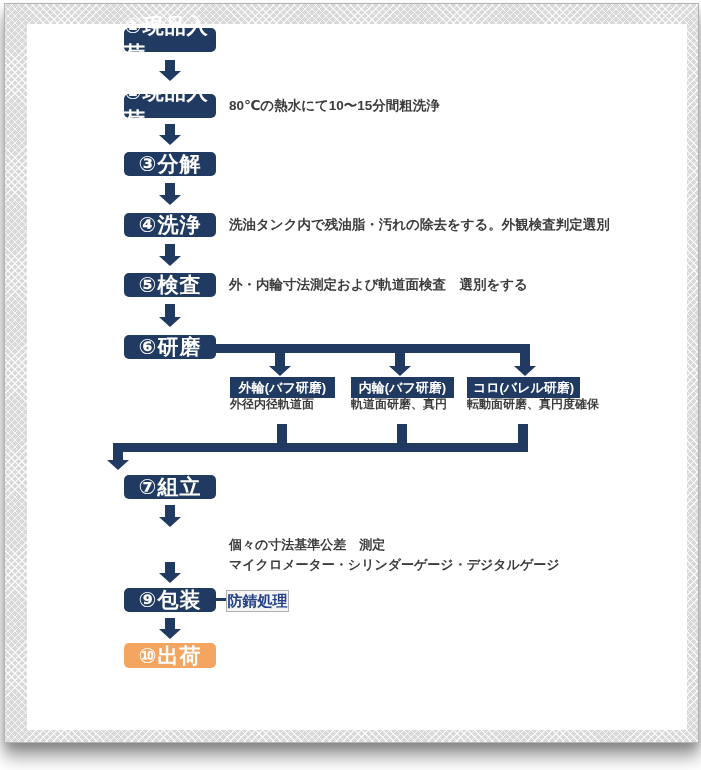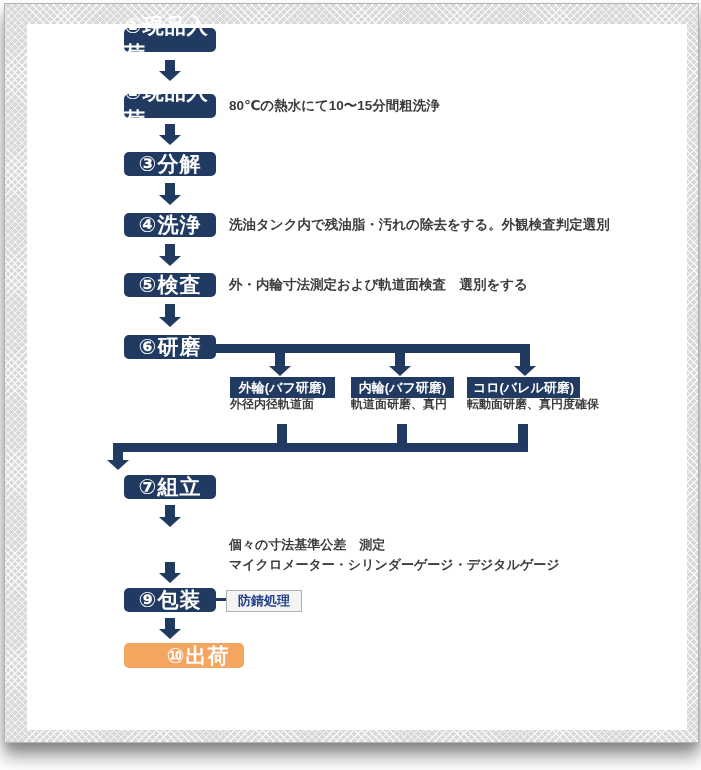--- a/index.html
+++ b/index.html
@@ -49,42 +49,42 @@
     position:absolute;height:21px;top:353px;
     background:var(--navy,#203a61);border-radius:0;color:#fff;
     font-size:13px;font-weight:bold;
     display:flex;align-items:center;justify-content:center;white-space:nowrap;
   }
   .bcap{
     position:absolute;top:372px;color:var(--text,#3c3c3c);
     font-size:12px;font-weight:bold;white-space:nowrap;
   }
   .note{
-    position:absolute;left:199px;top:566px;width:76px;height:22px;
+    position:absolute;left:199px;top:566px;width:63px;height:22px;
     box-sizing:border-box;
     background:var(--note-bg,#f4f4f4);border:1px solid var(--note-border,#b0b0b0);
-    color:var(--note-text,#24418c);font-size:13px;font-weight:600;
+    color:var(--note-text,#24418c);font-size:15px;font-weight:600;
     display:flex;align-items:center;justify-content:center;
   }
 </style>
 </head>
 <body>
 
 <div class="frame">
   <div class="canvas">
 
     <div class="step" style="top:4px;">①現品入荷</div>
     <div class="step" style="top:70px;">①現品入荷</div>
     <div class="step" style="top:128px;">③分解</div>
     <div class="step" style="top:189px;">④洗浄</div>
     <div class="step" style="top:249px;">⑤検査</div>
     <div class="step" style="top:311px;">⑥研磨</div>
     <div class="step" style="top:451px;">⑦組立</div>
     <div class="step" style="top:564px;">⑨包装</div>
-    <div class="step orange" style="top:619px;padding-left:28px;">⑩出荷</div>
+    <div class="step orange" style="top:619px;">⑩出荷</div>
 
     <div class="ann" style="top:70px;">80℃の熱水にて10〜15分間粗洗浄</div>
     <div class="ann" style="top:189px;">洗油タンク内で残油脂・汚れの除去をする。外観検査判定選別</div>
     <div class="ann" style="top:249px;">外・内輪寸法測定および軌道面検査　選別をする</div>
     <div class="ann2" style="top:511px;">
       <div>個々の寸法基準公差　測定</div>
       <div>マイクロメーター・シリンダーゲージ・デジタルゲージ</div>
     </div>
 
     <div class="ar" style="left:138px;top:36px;height:11px;"></div>

